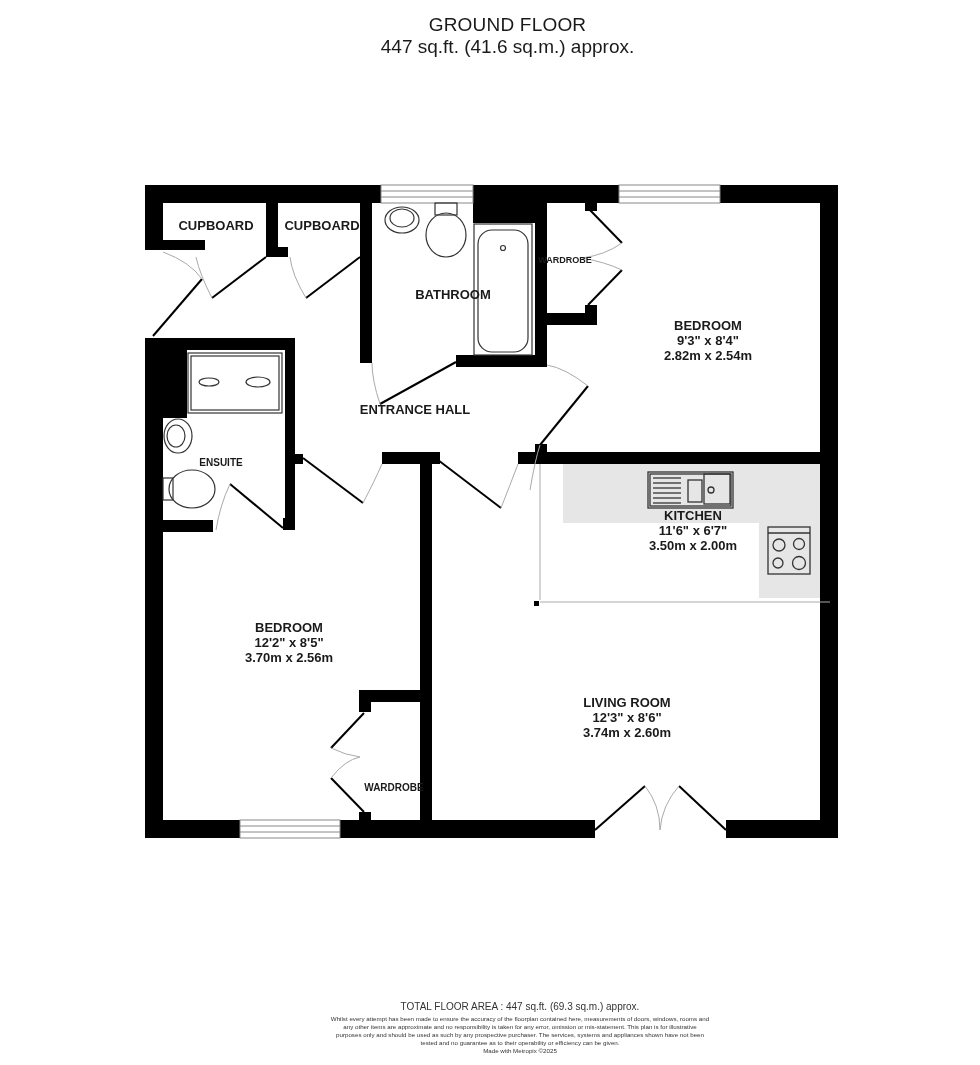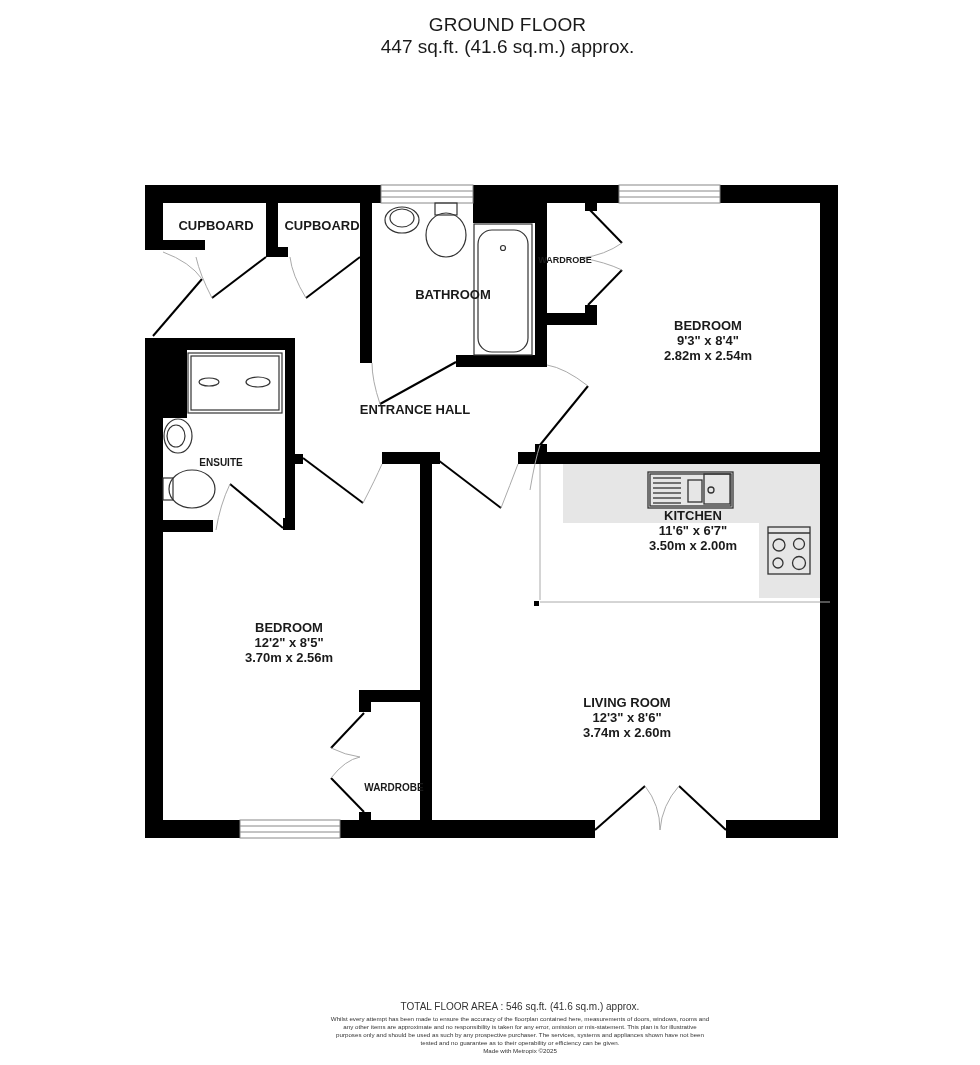--- a/index.html
+++ b/index.html
@@ -183,16 +183,16 @@
     <text class="room-label" x="289" y="647" font-size="13" text-anchor="middle">12'2"  x 8'5"</text>
     <text class="room-label" x="289" y="662" font-size="13" text-anchor="middle">3.70m  x 2.56m</text>
     <text class="room-label" x="394" y="791" font-size="10" text-anchor="middle">WARDROBE</text>
     <text class="room-label" x="627" y="707" font-size="13" text-anchor="middle">LIVING ROOM</text>
     <text class="room-label" x="627" y="722" font-size="13" text-anchor="middle">12'3"  x 8'6"</text>
     <text class="room-label" x="627" y="737" font-size="13" text-anchor="middle">3.74m  x 2.60m</text>
   </g>
 </svg>
 
 <div class="footer">
-  <div class="total">TOTAL FLOOR AREA : 546 sq.ft. (41.6 sq.m.) approx.</div>
+  <div class="total">TOTAL FLOOR AREA : 447 sq.ft. (69.3 sq.m.) approx.</div>
   <div class="disc">Whilst every attempt has been made to ensure the accuracy of the floorplan contained here, measurements of doors, windows, rooms and any other items are approximate and no responsibility is taken for any error, omission or mis-statement. This plan is for illustrative purposes only and should be used as such by any prospective purchaser. The services, systems and appliances shown have not been tested and no guarantee as to their operability or efficiency can be given.</div>
   <div class="made">Made with Metropix ©2025</div>
 </div>
 
 </body></html>

